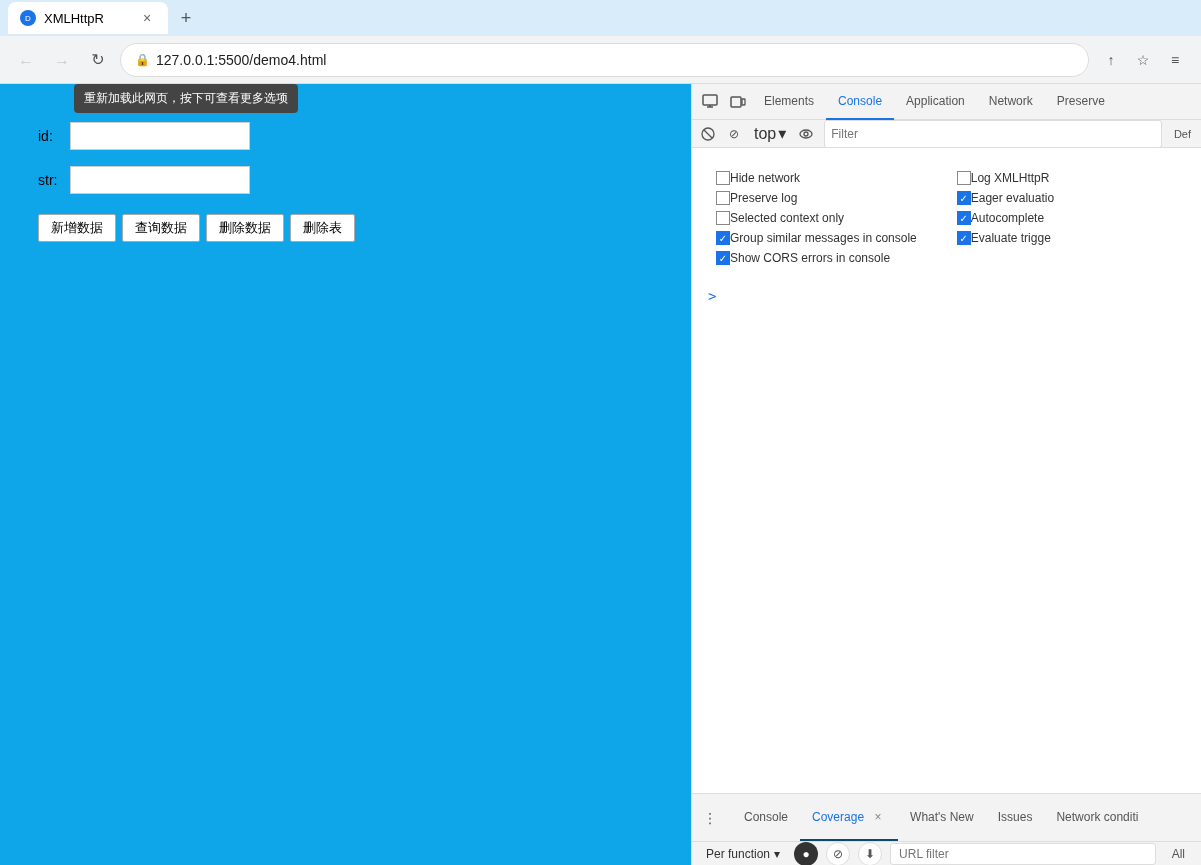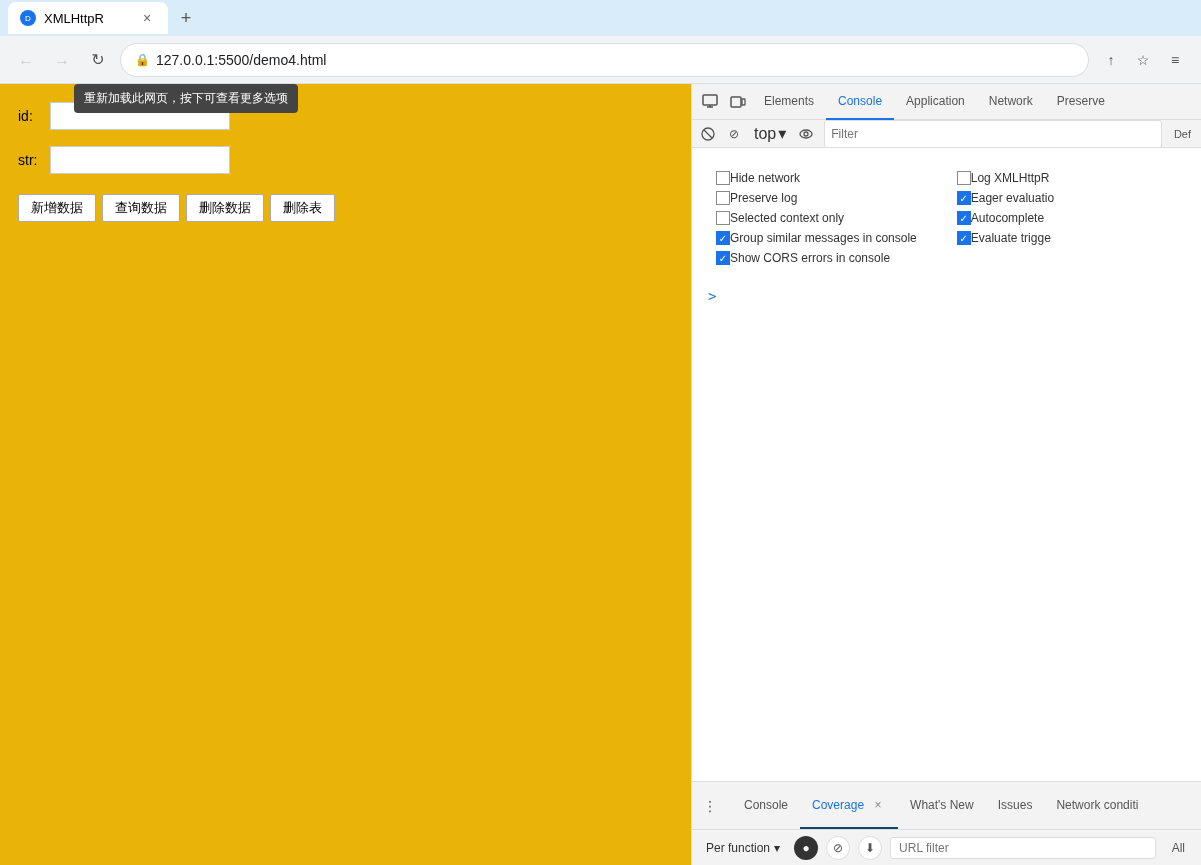--- a/index.html
+++ b/index.html
@@ -113,22 +113,22 @@
     
     .main-content {
       display: flex;
       flex: 1;
       overflow: hidden;
     }
 
     
     .webpage {
       flex: 1;
-      background: #eab308;
-      padding: 18px;
+      background: #0ea5e9;
+      padding: 38px;
       overflow: auto;
     }
     .form-row {
       display: flex;
       align-items: center;
       margin-bottom: 16px;
       gap: 8px;
     }
     .form-label {
       font-size: 14px;
@@ -335,21 +335,21 @@
     .drawer-menu-btn {
       width: 28px; height: 28px;
       display: flex; align-items: center; justify-content: center;
       cursor: pointer; color: #555; font-size: 14px;
       border-radius: 4px;
       margin: 0 4px;
     }
 
     
     .coverage-bar {
-      height: 36px;
+      height: 24px;
       background: #f3f3f3;
       border-top: 1px solid #ddd;
       display: flex;
       align-items: center;
       padding: 0 8px;
       gap: 8px;
     }
     .per-function-dropdown {
       display: flex;
       align-items: center;

